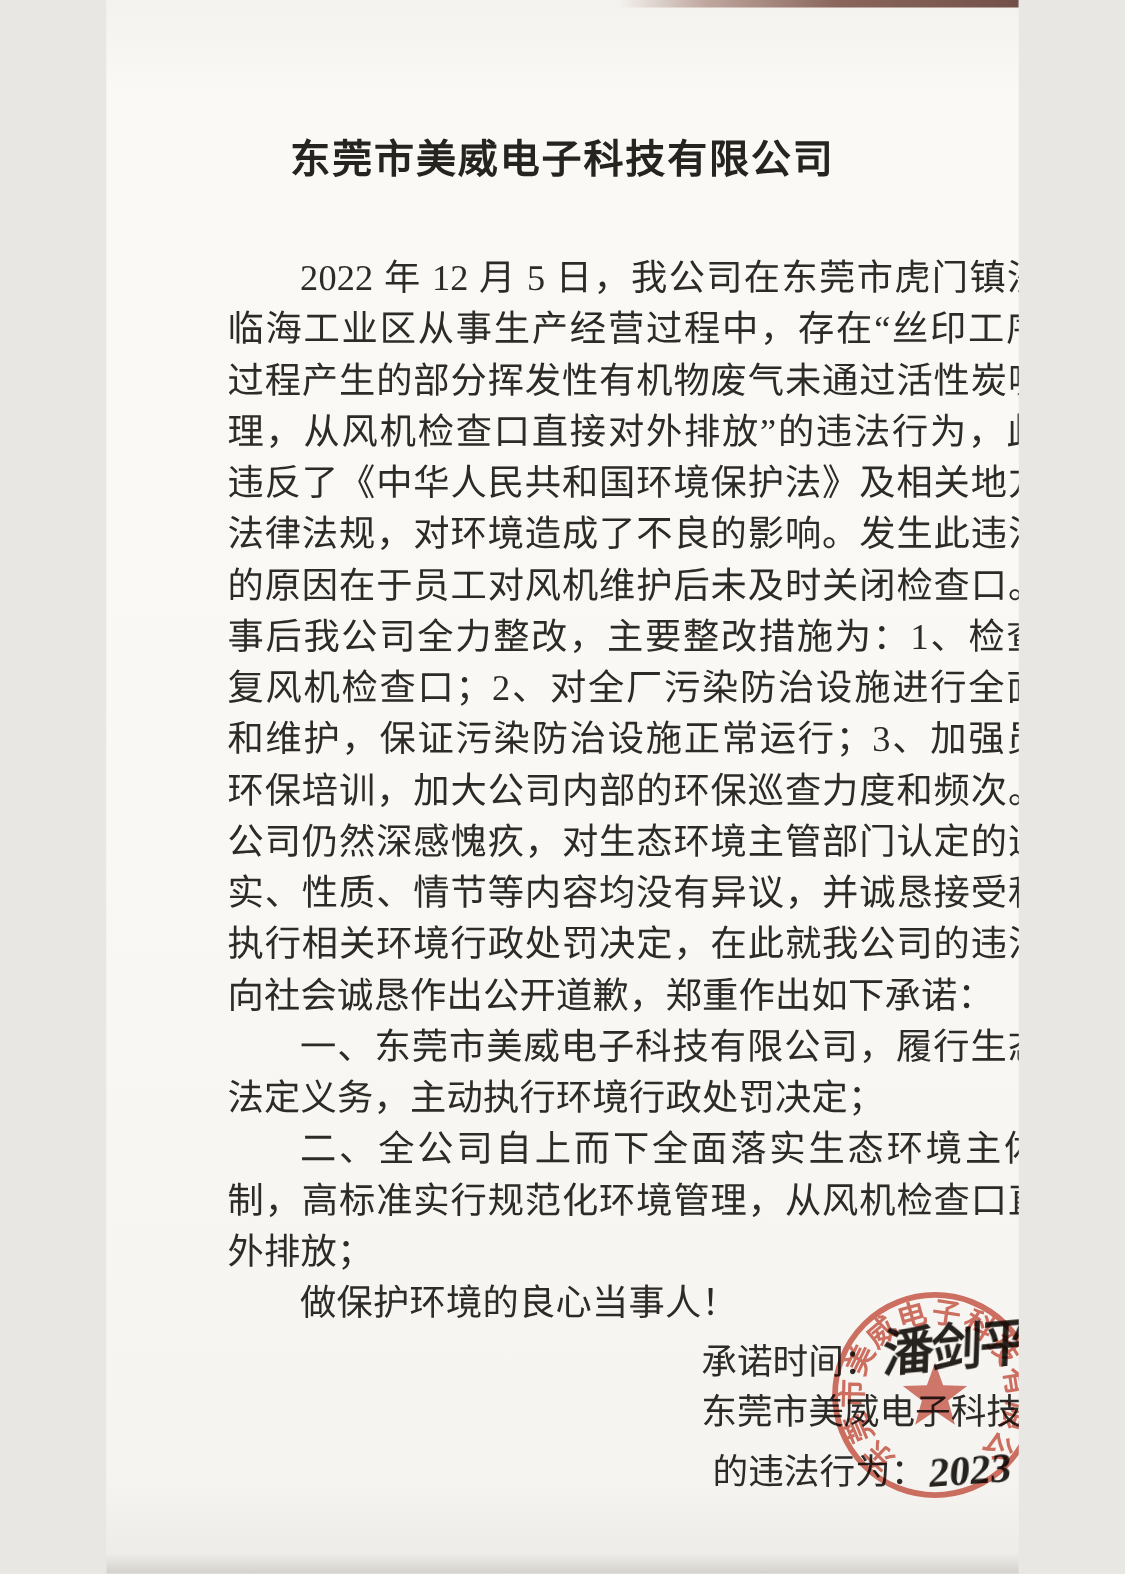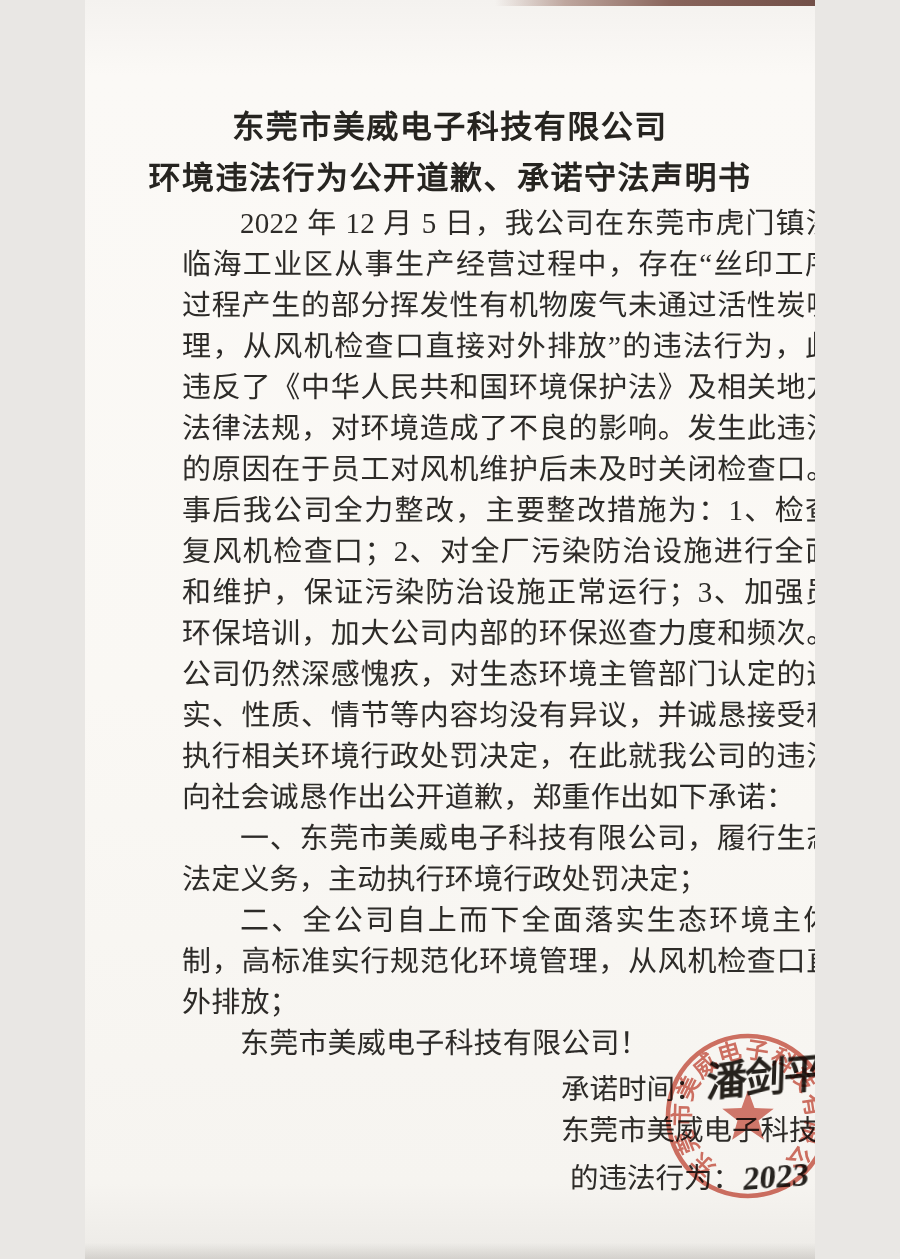--- a/index.html
+++ b/index.html
@@ -63,28 +63,27 @@
 </style>
 </head>
 <body>
 
 <div class="page">
 
   <div class="scan-edge-top"></div>
 
   <div class="title">
     <div>东莞市美威电子科技有限公司</div>
-    <div>环境违法行为公开道歉、承诺守法声明书</div>
   </div>
 
   <div class="doc-body">
     <p>2022 年 12 月 5 日，我公司在东莞市虎门镇沙角村临海工业区从事生产经营过程中，存在“丝印工序生产过程产生的部分挥发性有机物废气未通过活性炭吸附处理，从风机检查口直接对外排放”的违法行为，此行为违反了《中华人民共和国环境保护法》及相关地方环保法律法规，对环境造成了不良的影响。发生此违法行为的原因在于员工对风机维护后未及时关闭检查口。尽管事后我公司全力整改，主要整改措施为：1、检查及修复风机检查口；2、对全厂污染防治设施进行全面检查和维护，保证污染防治设施正常运行；3、加强员工的环保培训，加大公司内部的环保巡查力度和频次。但我公司仍然深感愧疚，对生态环境主管部门认定的违法事实、性质、情节等内容均没有异议，并诚恳接受和严格执行相关环境行政处罚决定，在此就我公司的违法行为向社会诚恳作出公开道歉，郑重作出如下承诺：</p>
     <p>一、东莞市美威电子科技有限公司，履行生态环境法定义务，主动执行环境行政处罚决定；</p>
     <p>二、全公司自上而下全面落实生态环境主体责任制，高标准实行规范化环境管理，从风机检查口直接对外排放；</p>
-    <p>东莞市美威电子科技有限公司！</p>
+    <p>做保护环境的良心当事人！</p>
   </div>
 
   <div class="sig-block">
     <div class="sig-line">
       <span>承诺时间：</span><span class="signature-name">潘剑平</span>
     </div>
     <div class="sig-line">东莞市美威电子科技有限公司</div>
     <div class="sig-line date">
       <span>的违法行为：</span><span class="handwriting hand-year">2023</span><span class="unit">年</span><span class="handwriting hand-month">1</span><span class="unit">月</span><span class="handwriting hand-day">10</span><span class="unit">日</span>
     </div>

